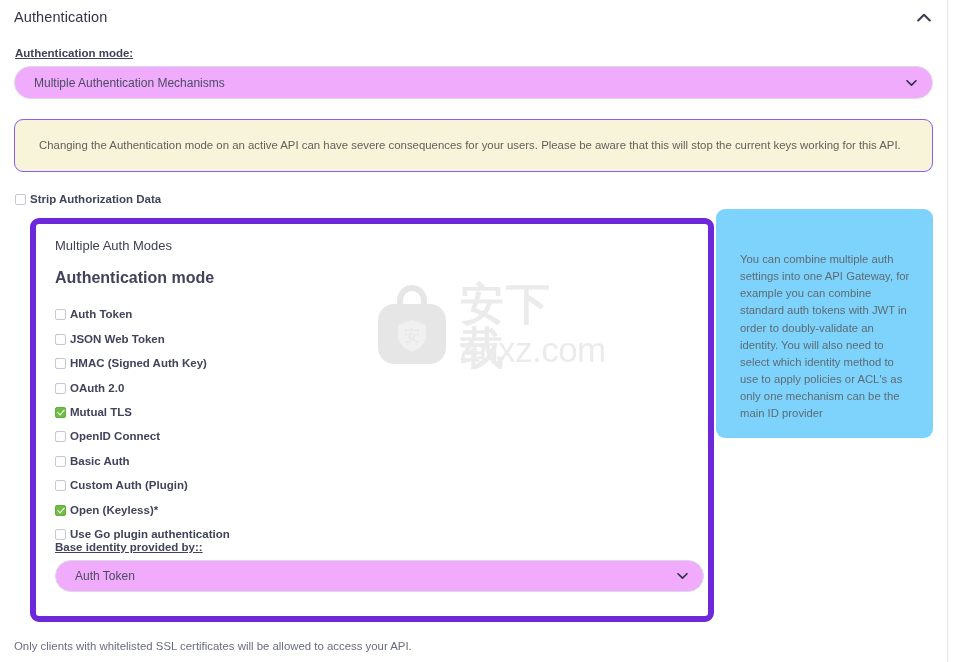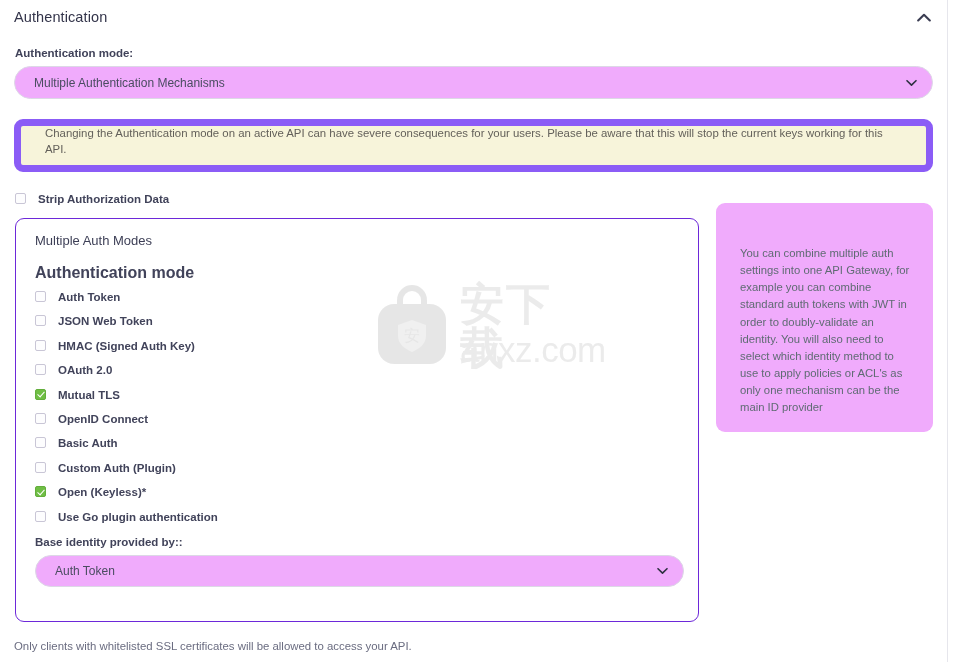--- a/index.html
+++ b/index.html
@@ -69,20 +69,21 @@
     cursor: pointer;
   }
   .chevron-up svg, .chevron-down svg { display: block; }
 
   
   .field-label {
     position: absolute;
     font-size: 11.5px;
     font-weight: 700;
     color: #41435a;
+    text-decoration: underline;
   }
   #auth-mode-label { top: 47px; left: 15px; }
 
   .select-wrap {
     position: absolute;
     display: flex;
     align-items: center;
   }
   select.styled, .fake-select {
     -webkit-appearance: none;
@@ -118,36 +119,37 @@
   }
 
   
   #warning-banner {
     position: absolute;
     top: 119px;
     left: 14px;
     width: 919px;
     height: 53px;
     background: #f7f4da;
-    border: 7px solid #8b5cf6;
+    border: 1px solid #8b5cf6;
     border-radius: 9px;
     display: flex;
+    align-items: center;
     padding: 0 24px;
   }
   #warning-text {
     font-size: 11.4px;
     color: #63605a;
     line-height: 1.4;
   }
 
   
   .cbrow {
     display: flex;
-    align-items: flex-start;
-    gap: 12px;
+    align-items: flex-end;
+    gap: 4px;
   }
   .cbox {
     width: 11px;
     height: 11px;
     border: 1px solid #c9c6d6;
     border-radius: 2px;
     background: #fdfdfe;
     flex: 0 0 auto;
     display: inline-block;
     cursor: pointer;
@@ -179,25 +181,25 @@
   #strip-auth-row {
     position: absolute;
     top: 193px;
     left: 15px;
   }
 
   
   #multi-auth-card {
     position: absolute;
     top: 218px;
-    left: 15px;
+    left: 30px;
     width: 684px;
     height: 404px;
     background: #ffffff;
-    border: 1px solid #6d28d9;
+    border: 6px solid #6d28d9;
     border-radius: 9px;
   }
   #multi-auth-title {
     position: absolute;
     top: 14px;
     left: 19px;
     font-size: 13px;
     color: #3d3f56;
   }
   #multi-auth-subtitle {
@@ -226,25 +228,25 @@
     position: absolute;
     top: 336px;
     left: 19px;
     width: 649px;
     height: 32px;
   }
 
   
   #info-box {
     position: absolute;
-    top: 203px;
+    top: 209px;
     left: 716px;
     width: 217px;
     height: 229px;
-    background: #f0abfc;
+    background: #7dd3fc;
     border-radius: 9px;
     padding: 42px 22px 20px 24px;
   }
   #info-text {
     font-size: 11.3px;
     line-height: 1.52;
     color: #5f6b73;
   }
 
   

